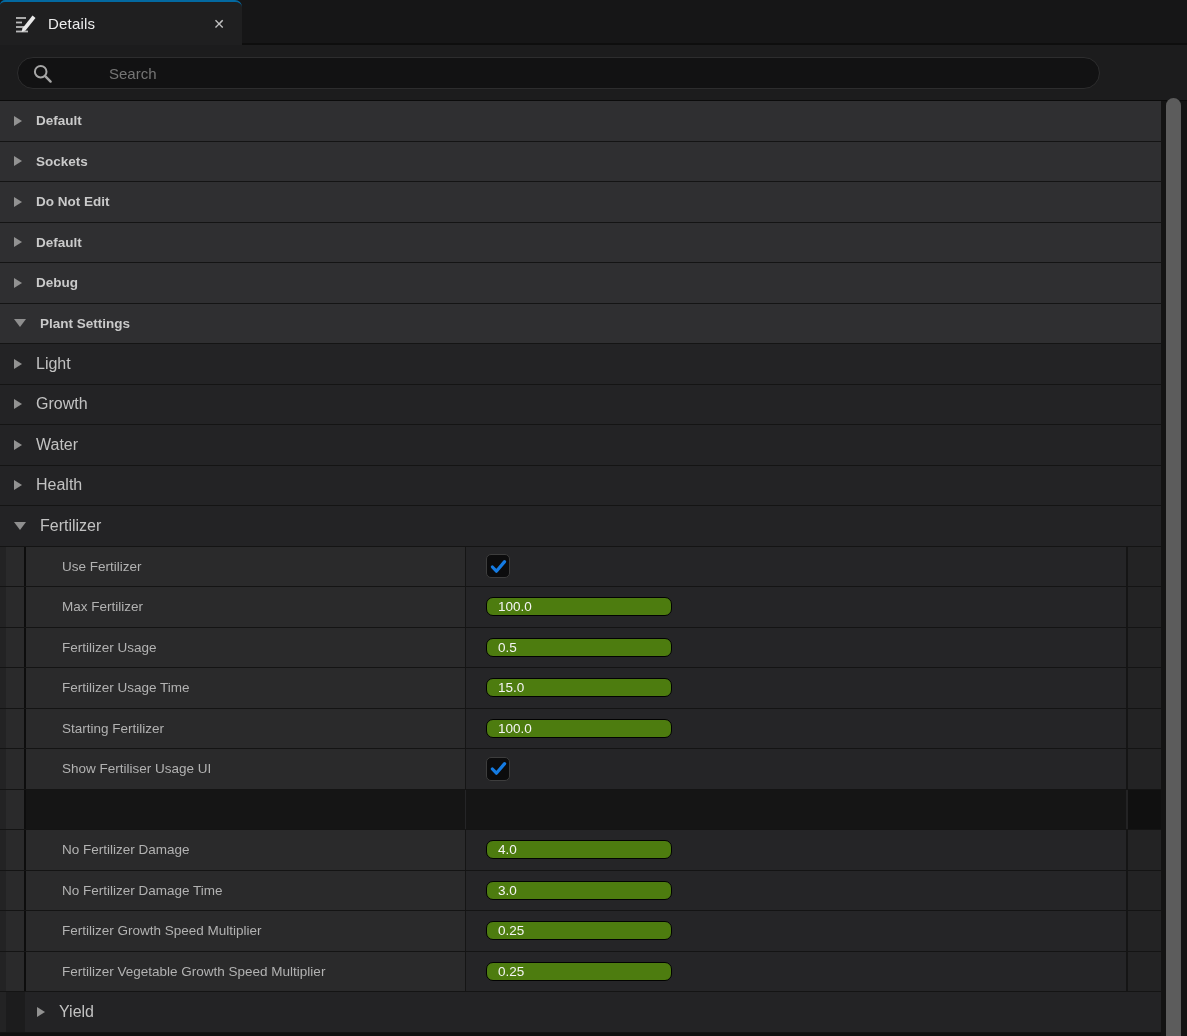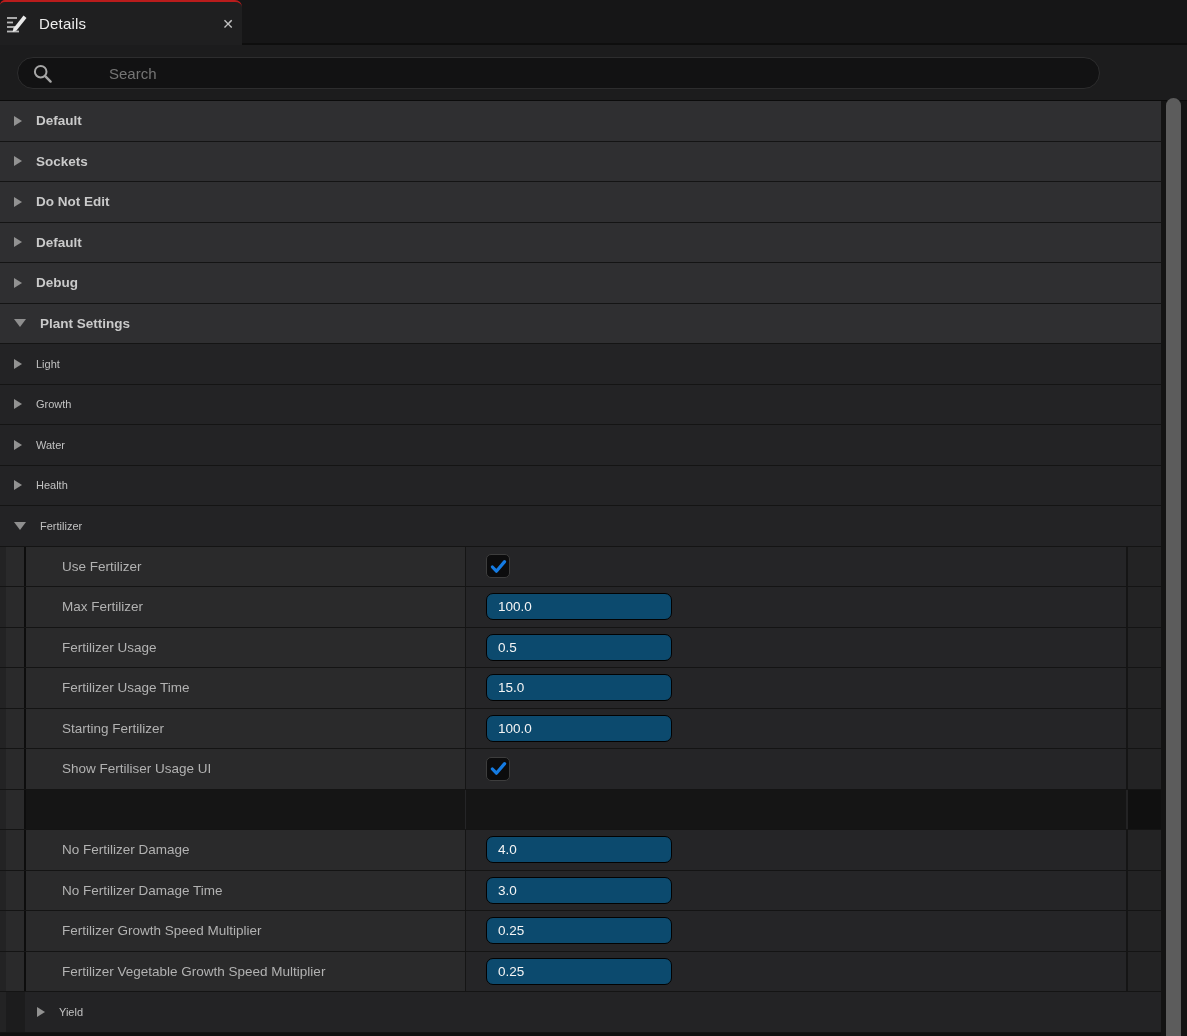--- a/index.html
+++ b/index.html
@@ -2,22 +2,22 @@
 <html><head>
 <meta charset="utf-8">
 <style>
   html,body{margin:0;padding:0;background:#0d0d0d;}
   *{box-sizing:border-box;font-family:"Liberation Sans",sans-serif;}
   .screen{position:relative;width:1187px;height:1036px;background:#101010;overflow:hidden;}
 
   
   .tabbar{position:absolute;left:0;top:0;width:1187px;height:45px;background:#161617;border-bottom:2px solid #0e0e0e;}
   .tab{position:absolute;left:0;top:0;width:242px;height:45px;background:#1f1f20;
-       border-top:2px solid #b91c1c;border-radius:5px 7px 0 0;
-       display:flex;align-items:center;padding:0 4px;}
+       border-top:2px solid #0369a1;border-radius:5px 7px 0 0;
+       display:flex;align-items:center;padding:0 13px;}
   .tab-icon{display:flex;align-items:center;margin-right:11px;}
   .tab-title{color:#ededed;font-size:15px;letter-spacing:.2px;}
   .tab-close{margin-left:auto;color:#c2c2c2;font-size:14px;line-height:1;cursor:pointer;padding:2px 4px;}
 
   
   .searchrow{position:absolute;left:0;top:45px;width:1187px;height:56px;background:#1c1c1d;border-bottom:1px solid #0b0b0b;}
   .searchbox{position:absolute;left:17px;top:12px;width:1083px;height:32px;background:#121213;
              border:1px solid #2d2d2e;border-radius:16px;display:flex;align-items:center;padding:0 10px;gap:44px;}
   .search-glyph{display:flex;align-items:center;margin:0 10px 0 4px;}
   .searchbox input{flex:1;background:transparent;border:none;outline:none;color:#d8d8d8;font-size:15px;}
@@ -25,42 +25,42 @@
   .iconbtn{position:absolute;width:26px;height:26px;display:flex;align-items:center;justify-content:center;cursor:pointer;}
   .btn-view{left:1116px;top:60px;}
   .btn-gear{left:1151px;top:60px;}
 
   
   .rows{position:absolute;left:0;top:101px;width:1161px;}
   .row{height:40.5px;border-bottom:1px solid #141414;display:flex;align-items:center;}
   .cat{background:#2f2f31;padding-left:14px;}
   .cat .lab{color:#cacaca;font-size:13.5px;font-weight:700;margin-left:14px;}
   .subcat{background:#232325;padding-left:14px;}
-  .subcat .lab{color:#c2c2c2;font-size:11px;font-weight:400;margin-left:14px;}
+  .subcat .lab{color:#c2c2c2;font-size:16px;font-weight:400;margin-left:14px;}
   .subcat.nested{padding-left:37px;position:relative;}
   .subcat.nested::before{content:"";position:absolute;left:0;top:0;bottom:0;width:6px;background:#232324;}
   .subcat.nested::after{content:"";position:absolute;left:6px;top:0;bottom:0;width:19px;background:#1c1c1d;}
 
   .tri{width:0;height:0;flex:none;}
   .tri.right{border-top:5.5px solid transparent;border-bottom:5.5px solid transparent;border-left:8px solid #929292;}
   .tri.down{border-left:6px solid transparent;border-right:6px solid transparent;border-top:8.5px solid #8f8f8f;}
 
   .prop{display:grid;grid-template-columns:6px 18px 2px 439px 1px 660px 2px 33px;align-items:stretch;padding:0;}
   .prop .g1{background:#232324;}
   .prop .g2{background:#2a2a2b;}
   .prop .gline{background:#0d0d0d;}
   .prop .cell-label{background:#2a2a2b;display:flex;align-items:center;padding-left:36px;}
   .prop .cell-label .lab{color:#b2b2b2;font-size:13.5px;}
   .prop .vsep{background:#151515;}
   .prop .cell-value{background:#252527;display:flex;align-items:center;padding-left:20px;}
   .prop .cell-extra{background:#232324;}
 
   .checkbox{width:24px;height:24px;background:#0c0c0d;border:1px solid #3d3d3d;border-radius:5px;
             display:flex;align-items:center;justify-content:center;cursor:pointer;}
-  .numfield{width:186px;height:27px;background:#0c4a6e;border:1px solid #020202;border-radius:7px;
+  .numfield{width:186px;height:19px;background:#4d7c0f;border:1px solid #020202;border-radius:7px;
             color:#f5f5f5;font-size:13.5px;padding:0 0 0 11px;outline:none;}
 
   
   .scrolltrack{position:absolute;left:1161px;top:101px;width:26px;height:935px;background:#131313;}
   .scrollthumb{position:absolute;left:5px;top:-3px;width:15px;height:938px;background:#5c5c5c;border-radius:8px 8px 0 0;}
 </style>
 </head>
 <body>
 
 <div class="screen">

